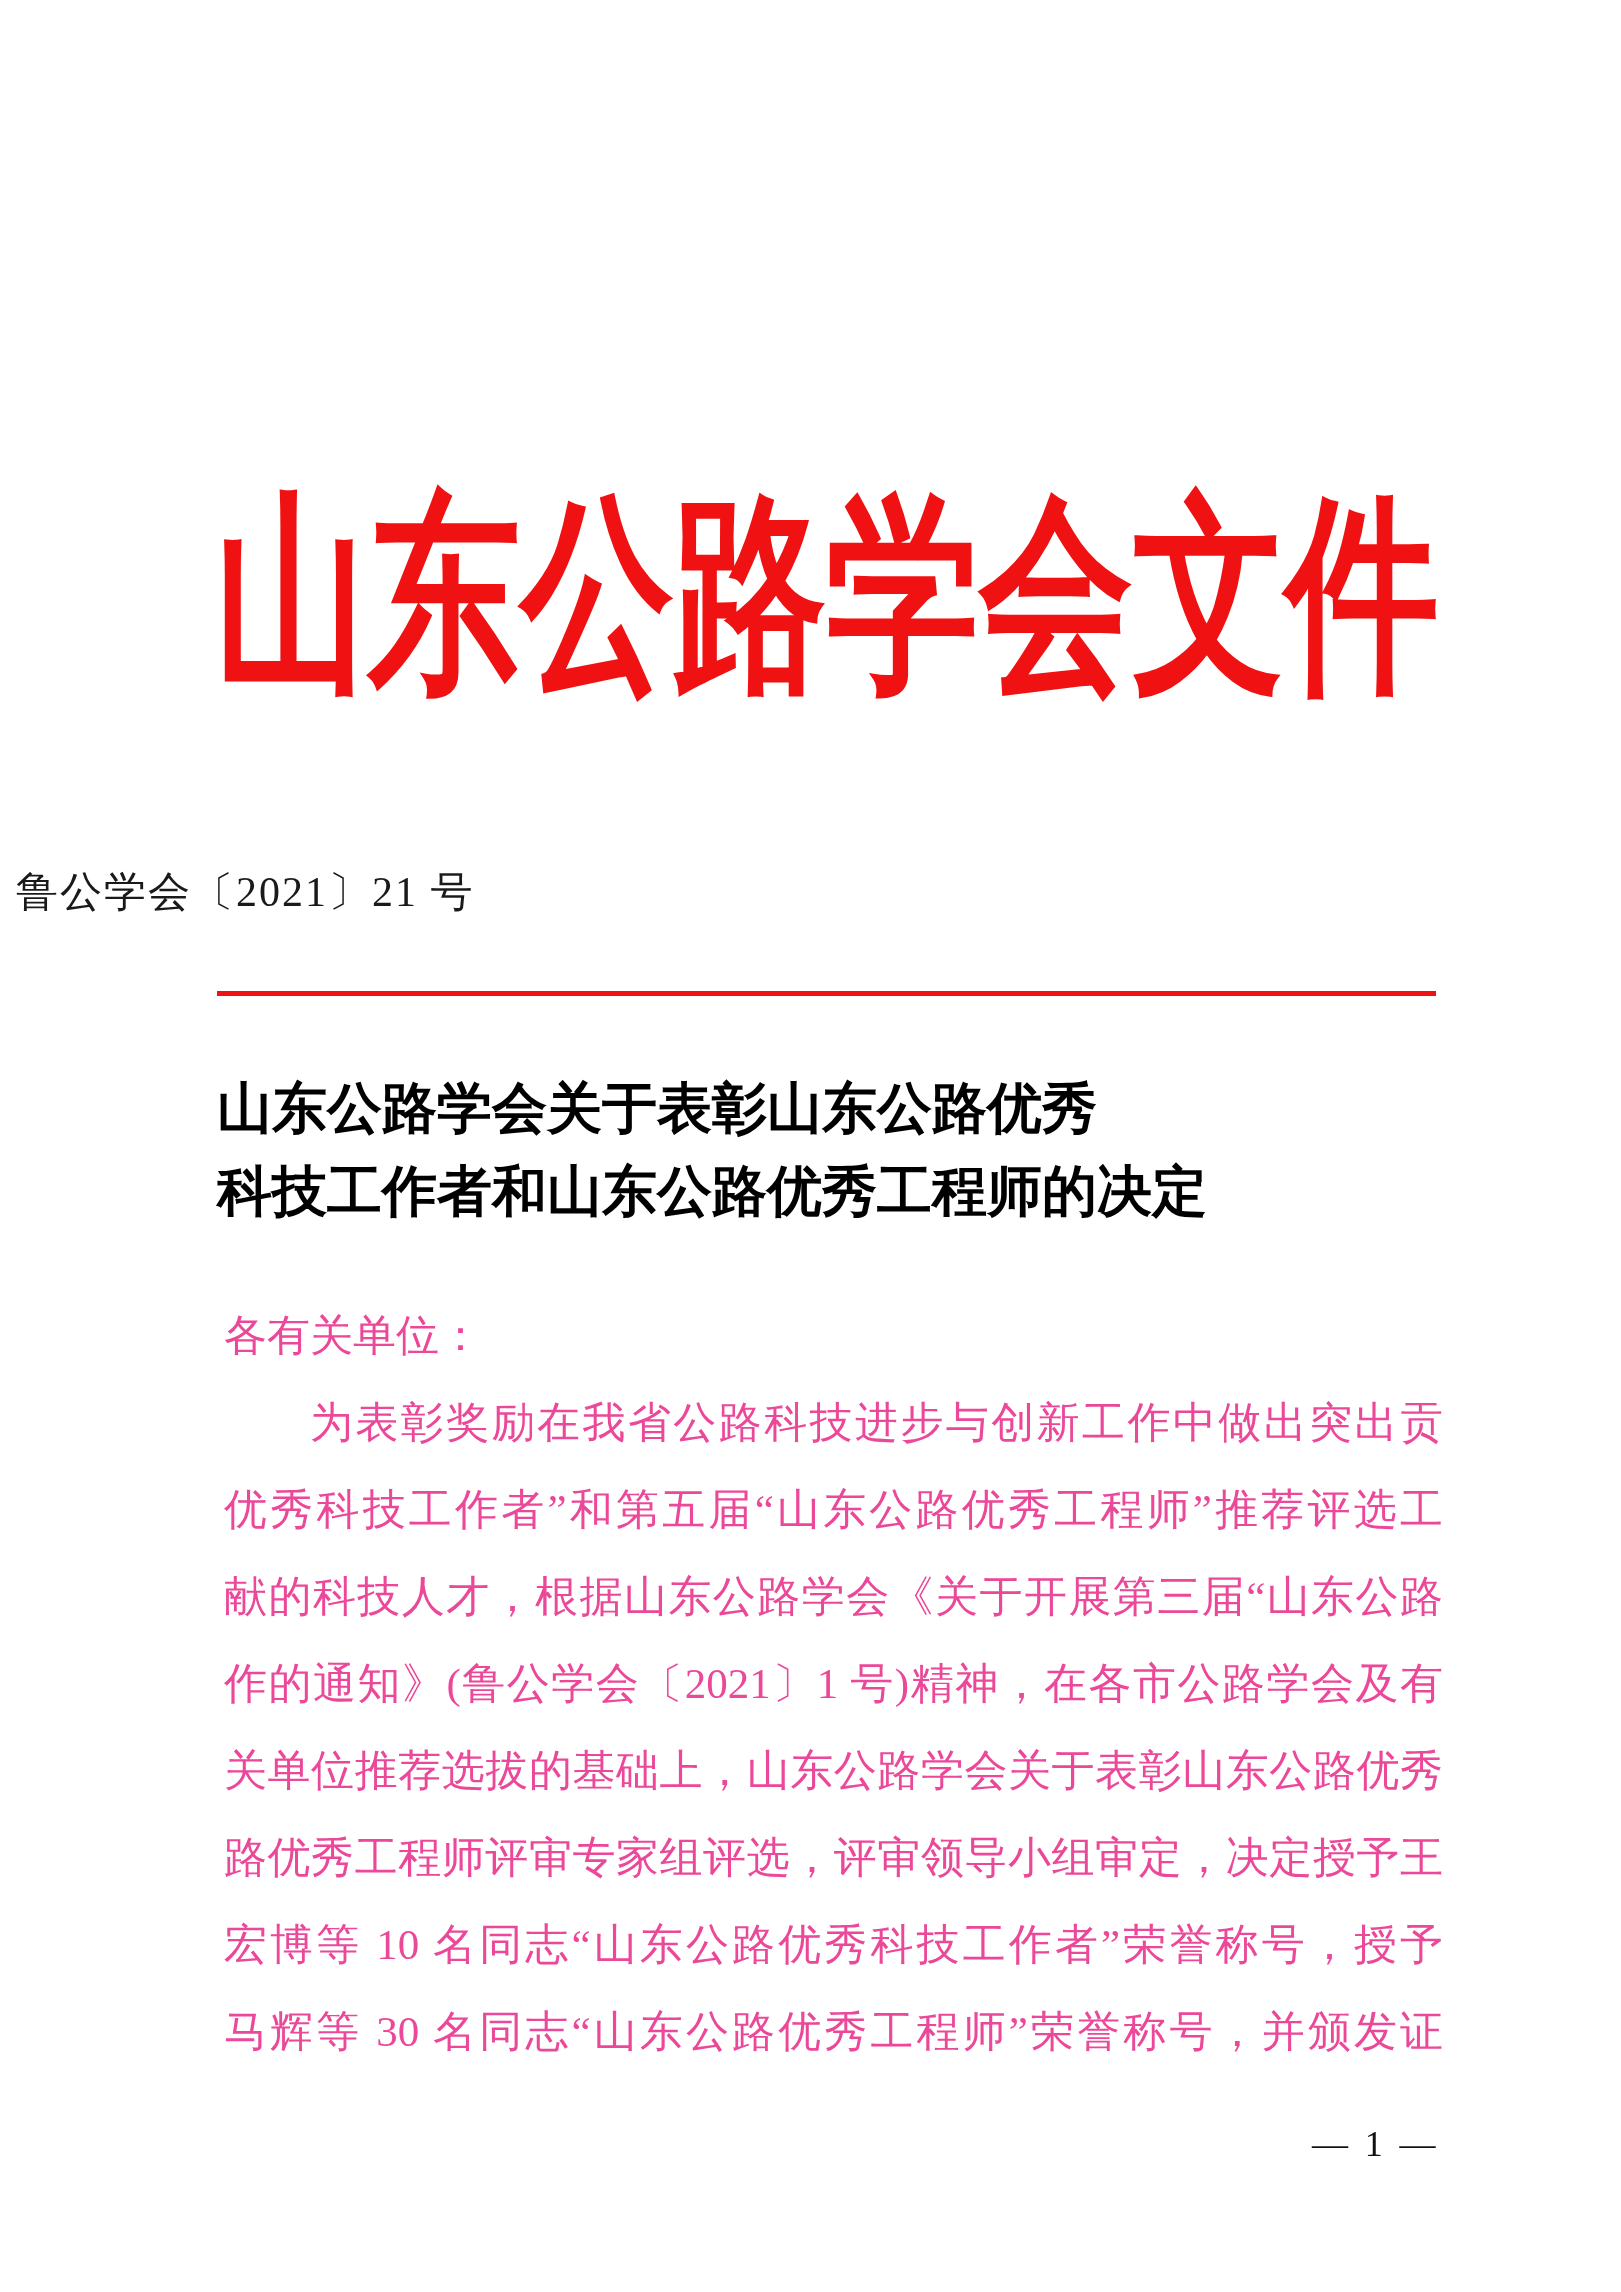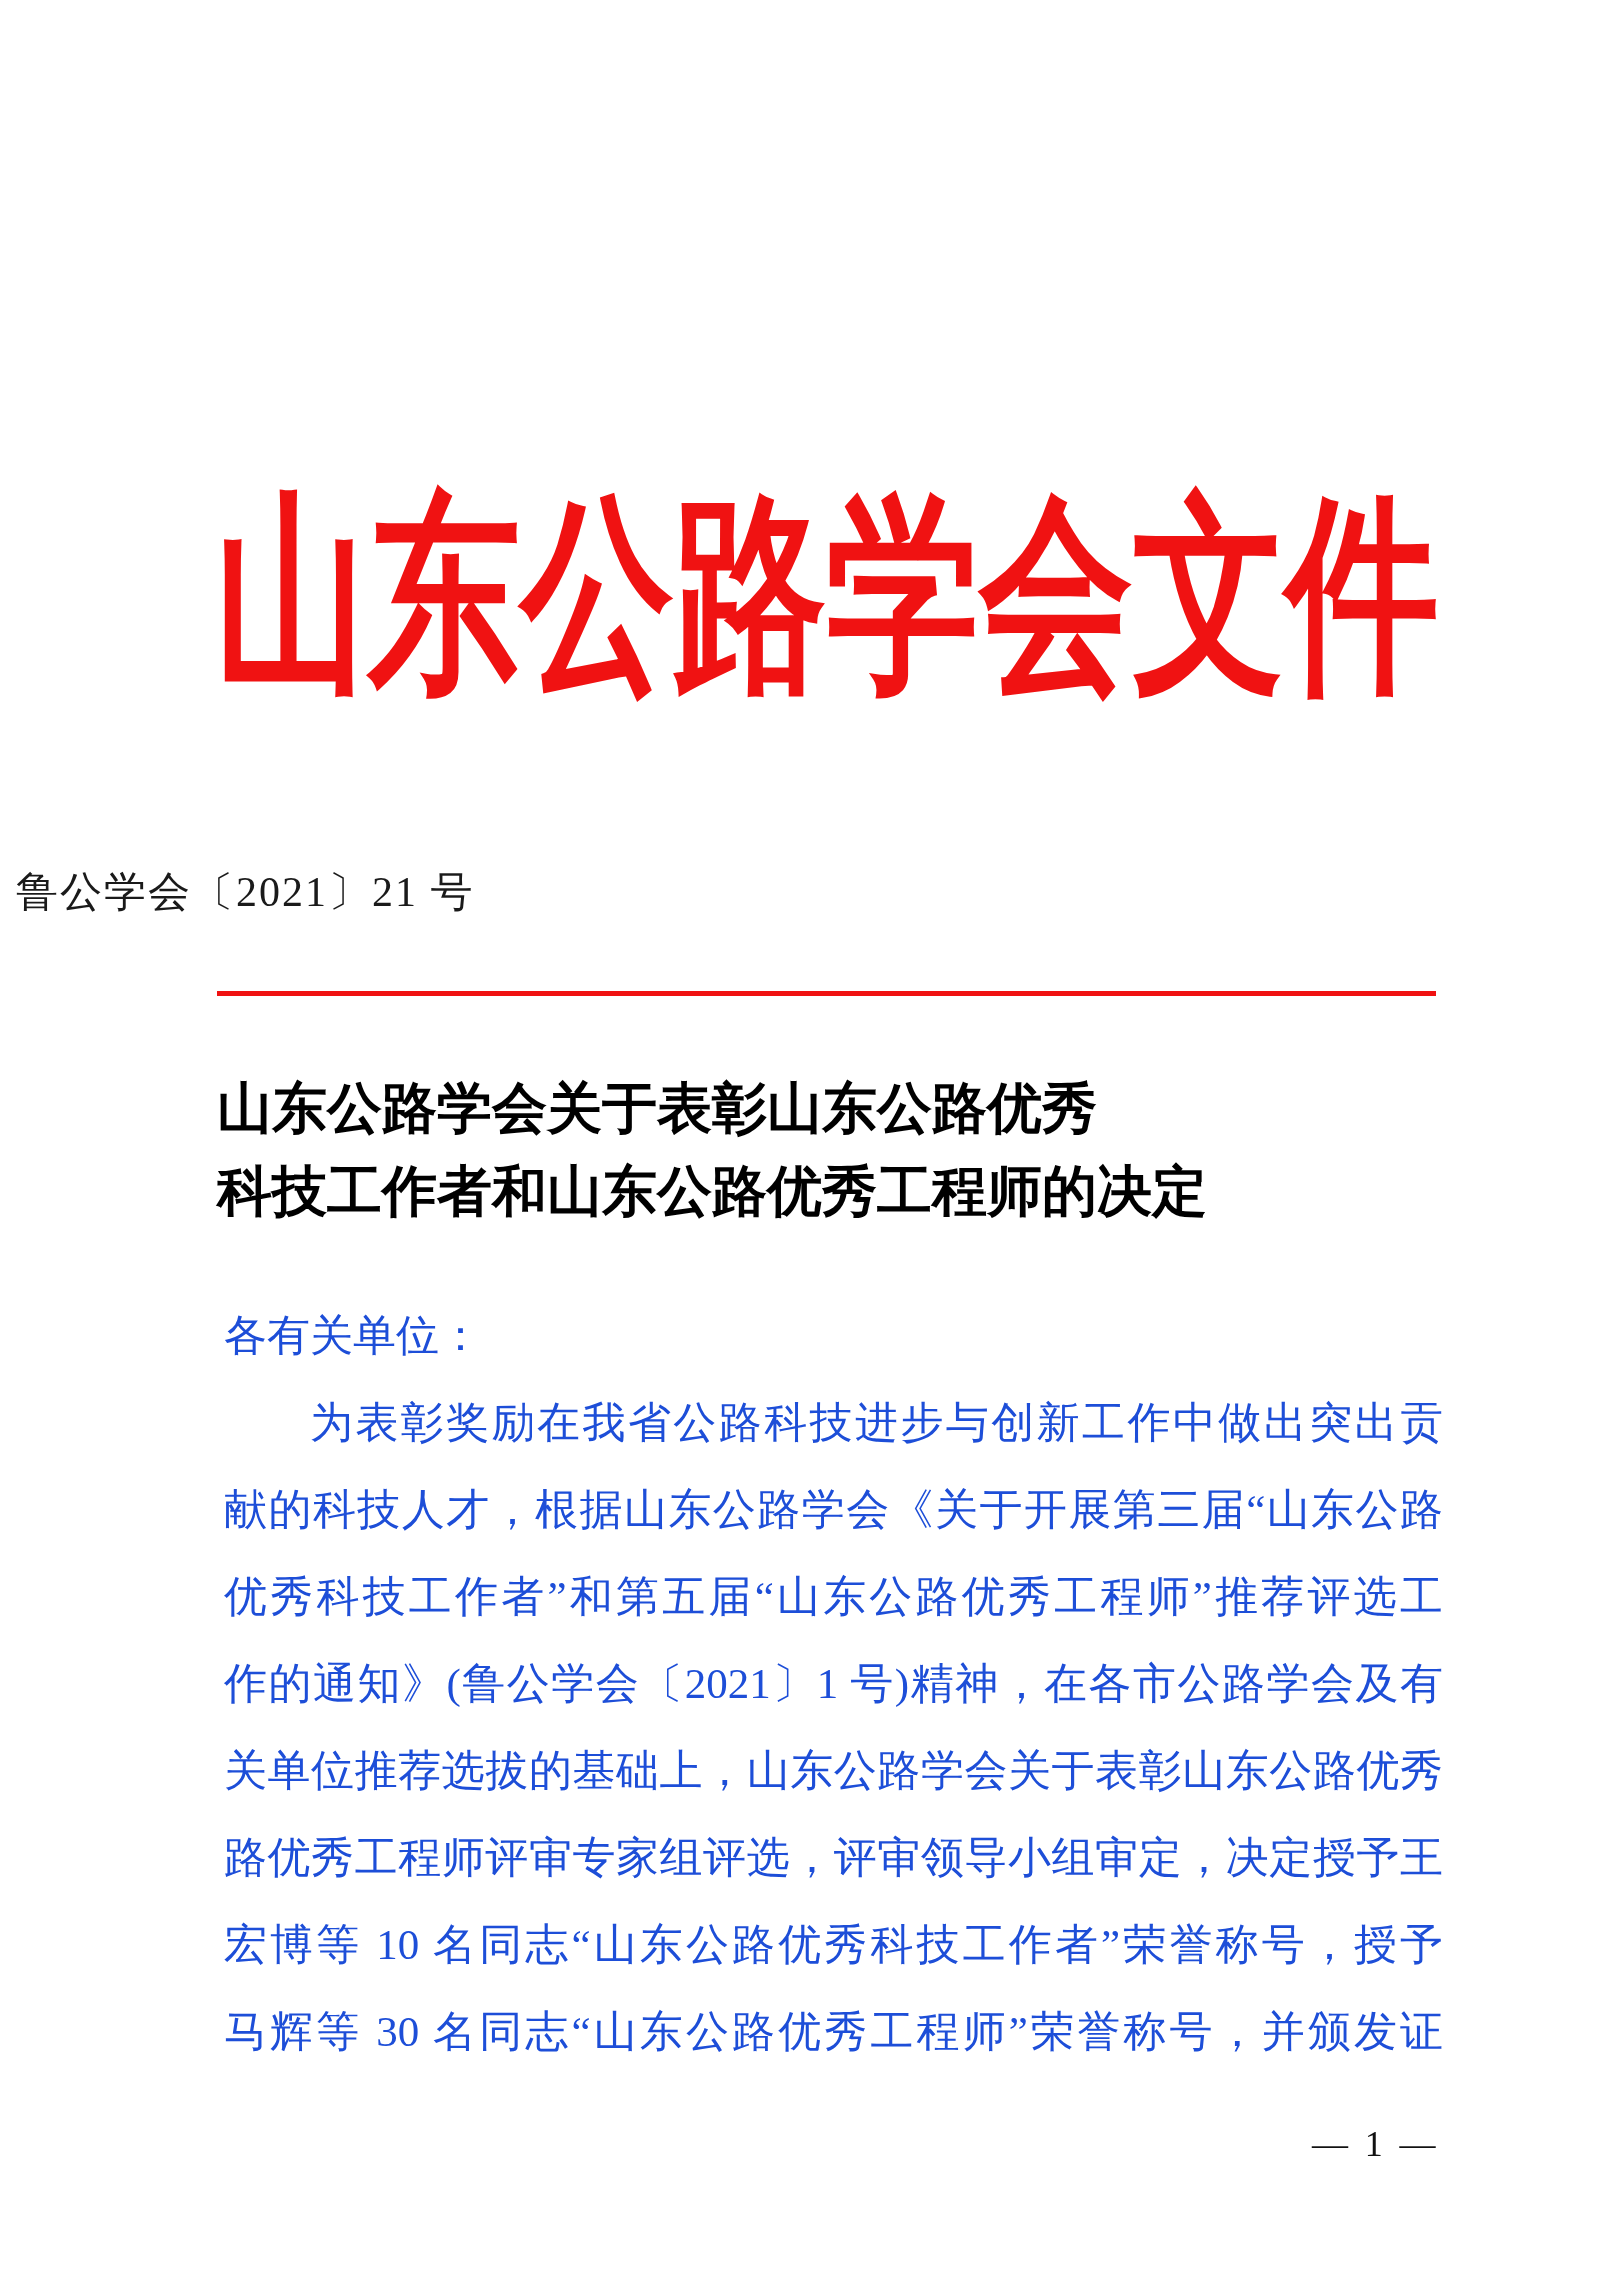--- a/index.html
+++ b/index.html
@@ -59,21 +59,21 @@
     line-height: 83px;
     color: #000000;
   }
   .body-block {
     position: absolute;
     top: 1292px;
     left: 208px;
     width: 1219px;
     font-size: 43px;
     line-height: 87px;
-    color: #1d4ed8;
+    color: #ec4899;
   }
   .salutation {
     text-align: left;
   }
   .para-line {
     text-align: justify;
     text-align-last: justify;
     white-space: nowrap;
   }
   .para-line.indent {
@@ -104,22 +104,22 @@
   <div class="red-line"></div>
 
   <div class="doc-title">
     <div>山东公路学会关于表彰山东公路优秀</div>
     <div>科技工作者和山东公路优秀工程师的决定</div>
   </div>
 
   <div class="body-block">
     <div class="salutation">各有关单位：</div>
     <div class="para-line indent">为表彰奖励在我省公路科技进步与创新工作中做出突出贡</div>
+    <div class="para-line">优秀科技工作者”和第五届“山东公路优秀工程师”推荐评选工</div>
     <div class="para-line">献的科技人才，根据山东公路学会《关于开展第三届“山东公路</div>
-    <div class="para-line">优秀科技工作者”和第五届“山东公路优秀工程师”推荐评选工</div>
     <div class="para-line">作的通知》(鲁公学会〔2021〕1 号)精神，在各市公路学会及有</div>
     <div class="para-line">关单位推荐选拔的基础上，山东公路学会关于表彰山东公路优秀</div>
     <div class="para-line">路优秀工程师评审专家组评选，评审领导小组审定，决定授予王</div>
     <div class="para-line">宏博等 10 名同志“山东公路优秀科技工作者”荣誉称号，授予</div>
     <div class="para-line">马辉等 30 名同志“山东公路优秀工程师”荣誉称号，并颁发证</div>
   </div>
 
   <div class="page-number">— 1 —</div>
 
 </div>

